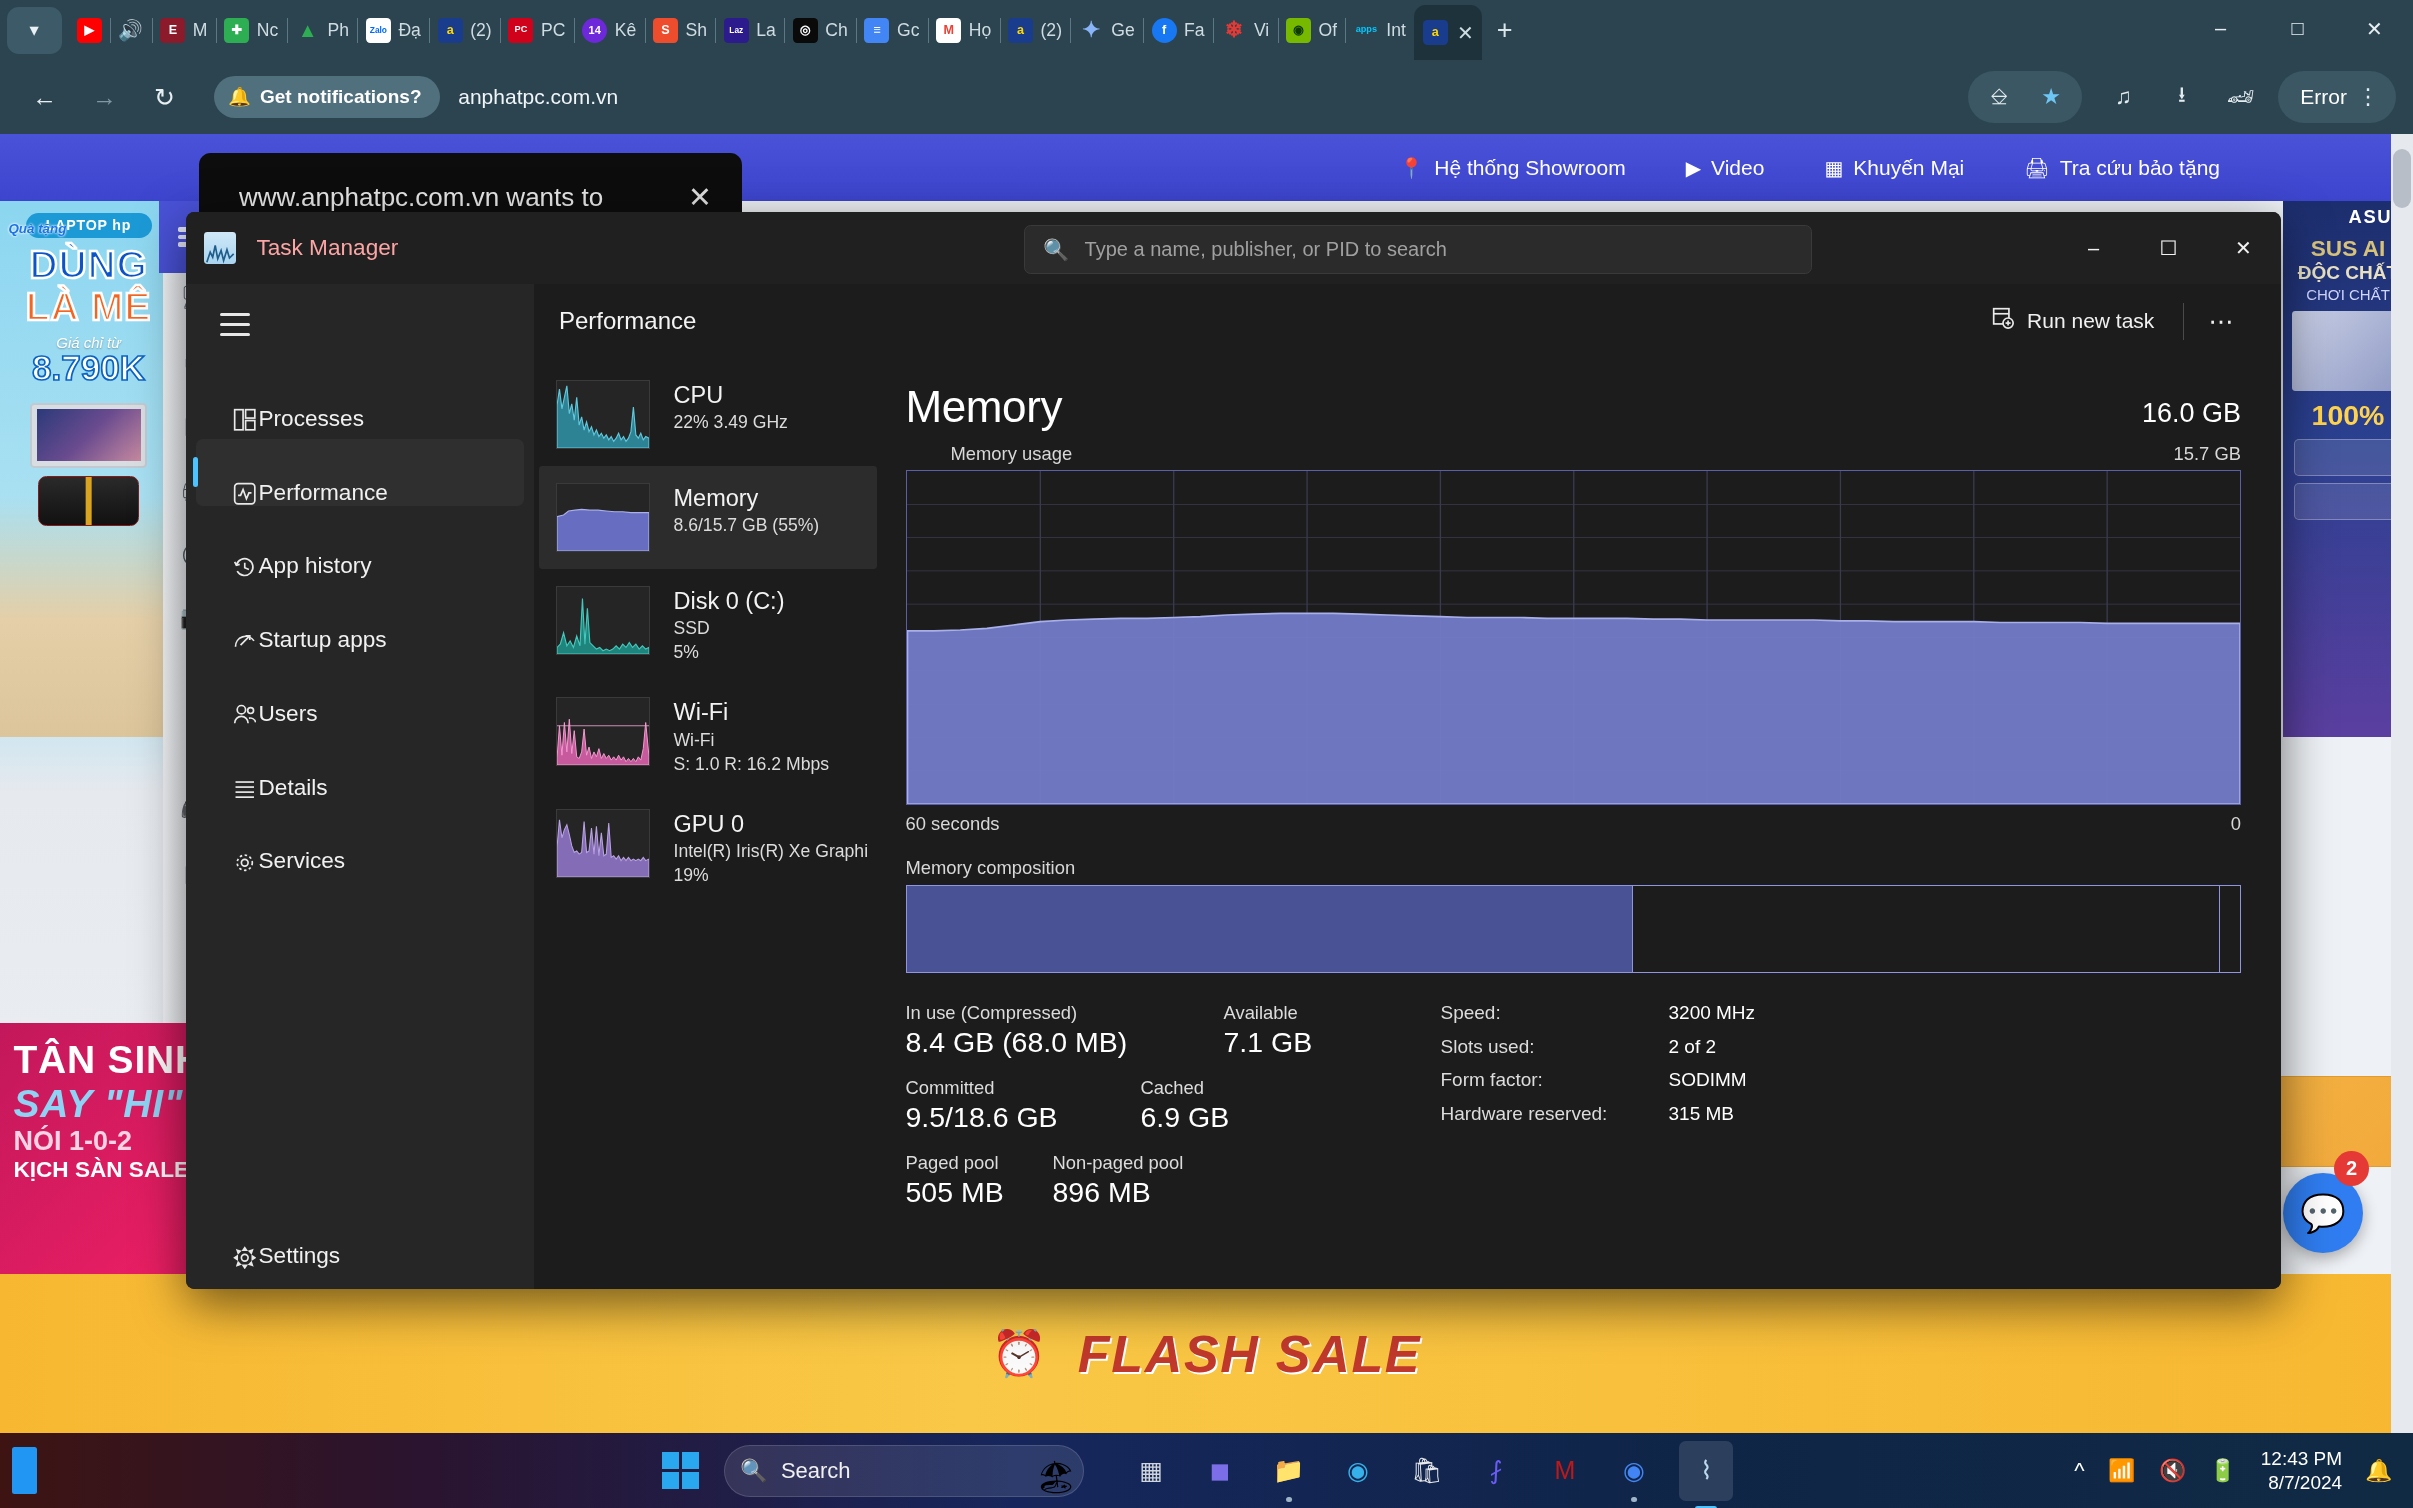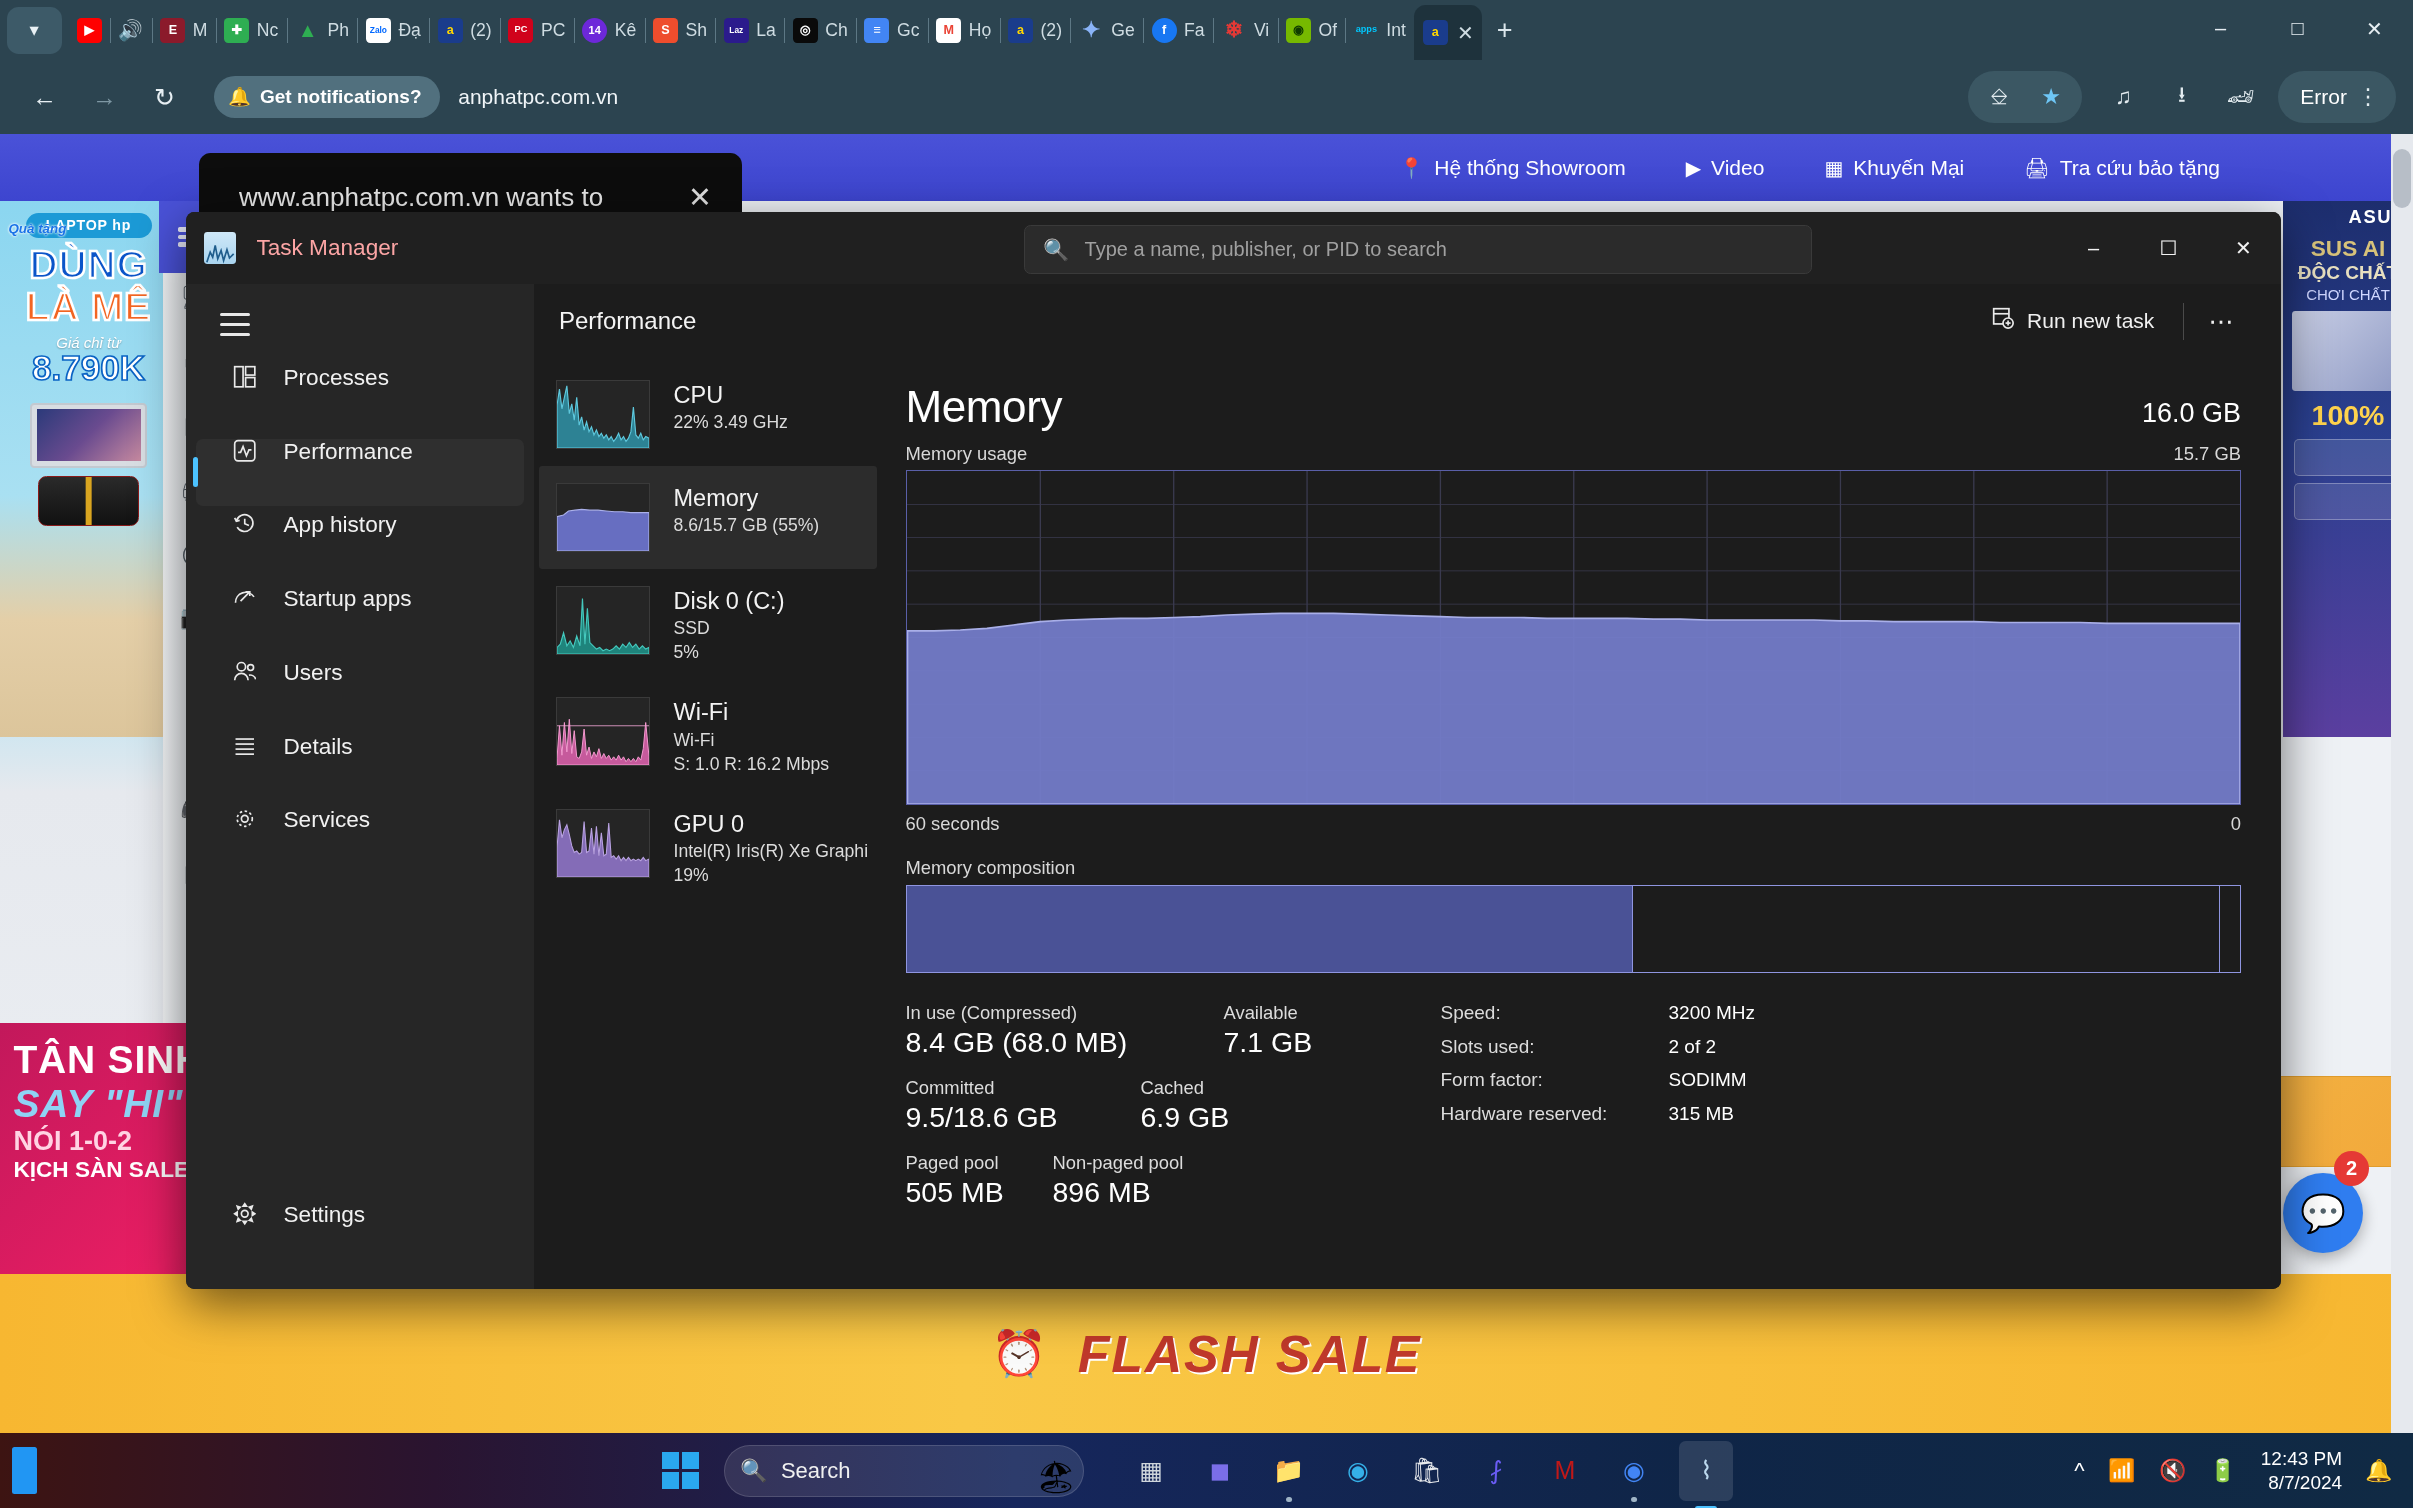--- a/index.html
+++ b/index.html
@@ -286,21 +286,21 @@
   .tm-nav {
     width: 348px; background: #262626; display: flex; flex-direction: column;
     padding-top: 3.4px; flex: 0 0 auto;
   }
   .tm-hamburger {
     height: 74px; display: flex; align-items: center; padding-left: 34px;
   }
   .hbar { width: 30px; height: 2.5px; background: #e8e8e8; border-radius: 1.7px; }
   .hbar-wrap { display: flex; flex-direction: column; gap: 7.5px; }
   .tm-navitem {
-    height: 67px; display: flex; align-items: flex-start; gap: 25px;
+    height: 67px; display: flex; align-items: flex-end; 
     padding-left: 34px; position: relative; margin: 3.4px 10px; border-radius: 6.7px;
   }
   .tm-navitem .ni-ico { width: 28.5px; display: flex; align-items: center; justify-content: center;
     color: #e9e9e9; font-size: 23.5px; }
   .tm-navitem .ni-lbl { font-size: 22.6px; color: #f1f1f1; }
   .tm-navitem.sel { background: #2f2f2f; }
   .tm-navitem.sel::before {
     content: ""; position: absolute; left: -3.4px; top: 18.4px; width: 5px; height: 30px;
     background: #4cc2ff; border-radius: 2.5px;
   }
@@ -336,21 +336,21 @@
   }
   .res-txt { padding-top: 1.7px; min-width: 0; }
   .res-name { font-size: 23.5px; color: #f3f3f3; white-space: nowrap; }
   .res-sub { font-size: 17.6px; color: #dcdcdc; margin-top: 3.4px; white-space: nowrap; }
 
   .mem-panel { flex: 1; padding: 23.5px 40px 0 23.5px; min-width: 0; position: relative; }
   .mem-topline { display: flex; align-items: baseline; justify-content: space-between; }
   .mem-h1 { font-size: 44px; color: #ffffff; font-weight: 400; letter-spacing: -0.4px; }
   .mem-cap { font-size: 27px; color: #ffffff; }
   .mem-sublabels {
-    display: flex; justify-content: space-between; align-items: flex-end; margin-top: 11.7px;
+    display: flex; justify-content: space-between; align-items: flex-end; margin-top: 11.7px; margin-left: 45px;
   }
   .mem-sublabels .l { font-size: 18.4px; color: #d8d8d8; }
   .mem-sublabels .r { font-size: 18.4px; color: #d8d8d8; }
   .mem-graph {
     margin-top: 5px; height: 335px; border: 0.8px solid #5a5fa8; position: relative;
     overflow: hidden; background: #1c1c1c;
   }
   .mem-graph svg { display: block; width: 100%; height: 100%; }
   .mem-axis {
     display: flex; justify-content: space-between; margin-top: 7.5px;

